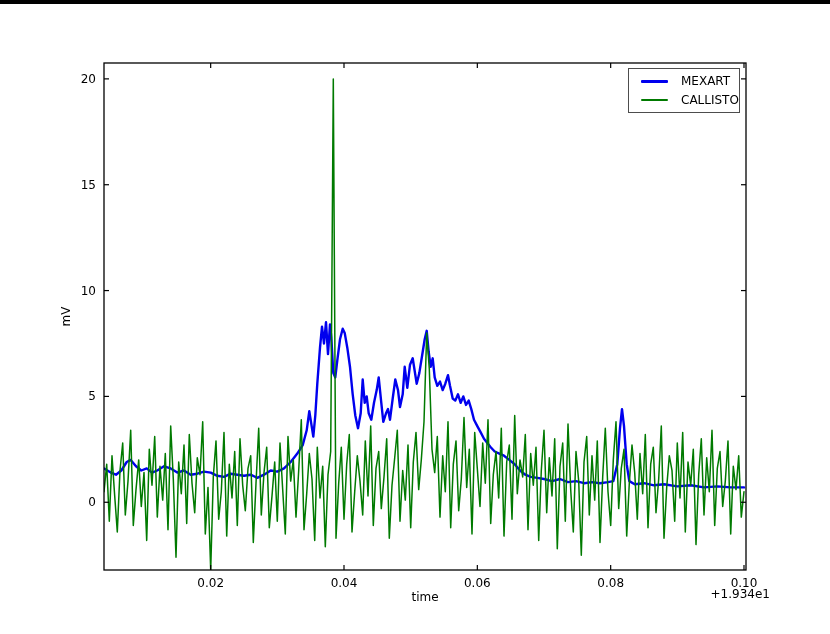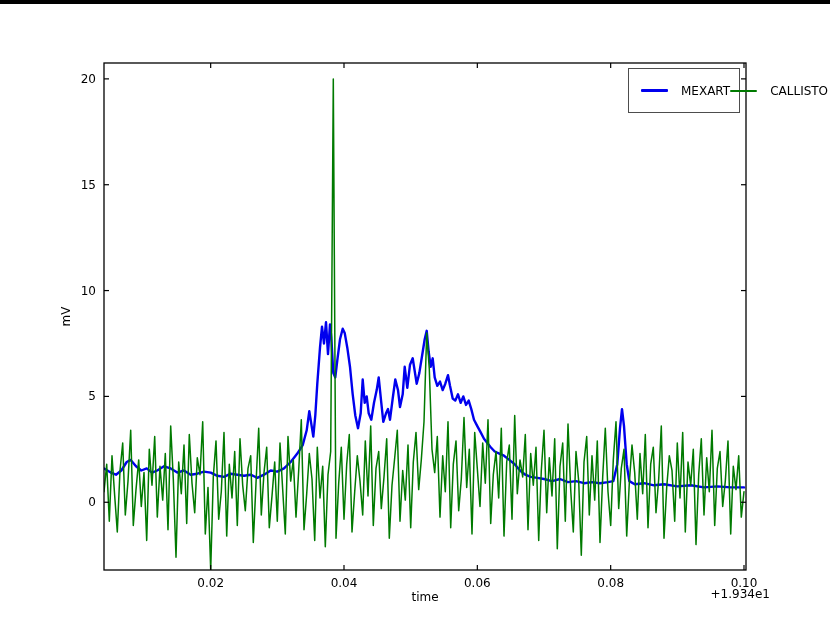--- a/index.html
+++ b/index.html
@@ -5,21 +5,21 @@
   html,body{margin:0;padding:0;}
   body{
     width:830px;height:634px;position:relative;background:#ffffff;
     font-family:"DejaVu Sans","Liberation Sans",sans-serif;overflow:hidden;
   }
   #top-strip{position:absolute;left:0;top:0;width:830px;height:4px;background:#000000;}
   #chart-svg{position:absolute;left:0;top:0;}
   .legend{
     position:absolute;left:628px;top:68px;width:112px;height:45px;
     background:#ffffff;border:1.4px solid #4d4d4d;box-sizing:border-box;
-    display:flex;flex-direction:row;justify-content:space-around;
+    display:flex;flex-direction:column;justify-content:space-around;
     padding:3px 0 3px 12px;z-index:5;
   }
   .legend-row{display:flex;align-items:center;gap:13px;}
   .legend-swatch{display:inline-block;width:27px;border-radius:1px;}
   .legend-label{font-size:12px;color:#000000;line-height:1;}
 </style>
 </head>
 <body>
 
 <div id="top-strip"></div>

